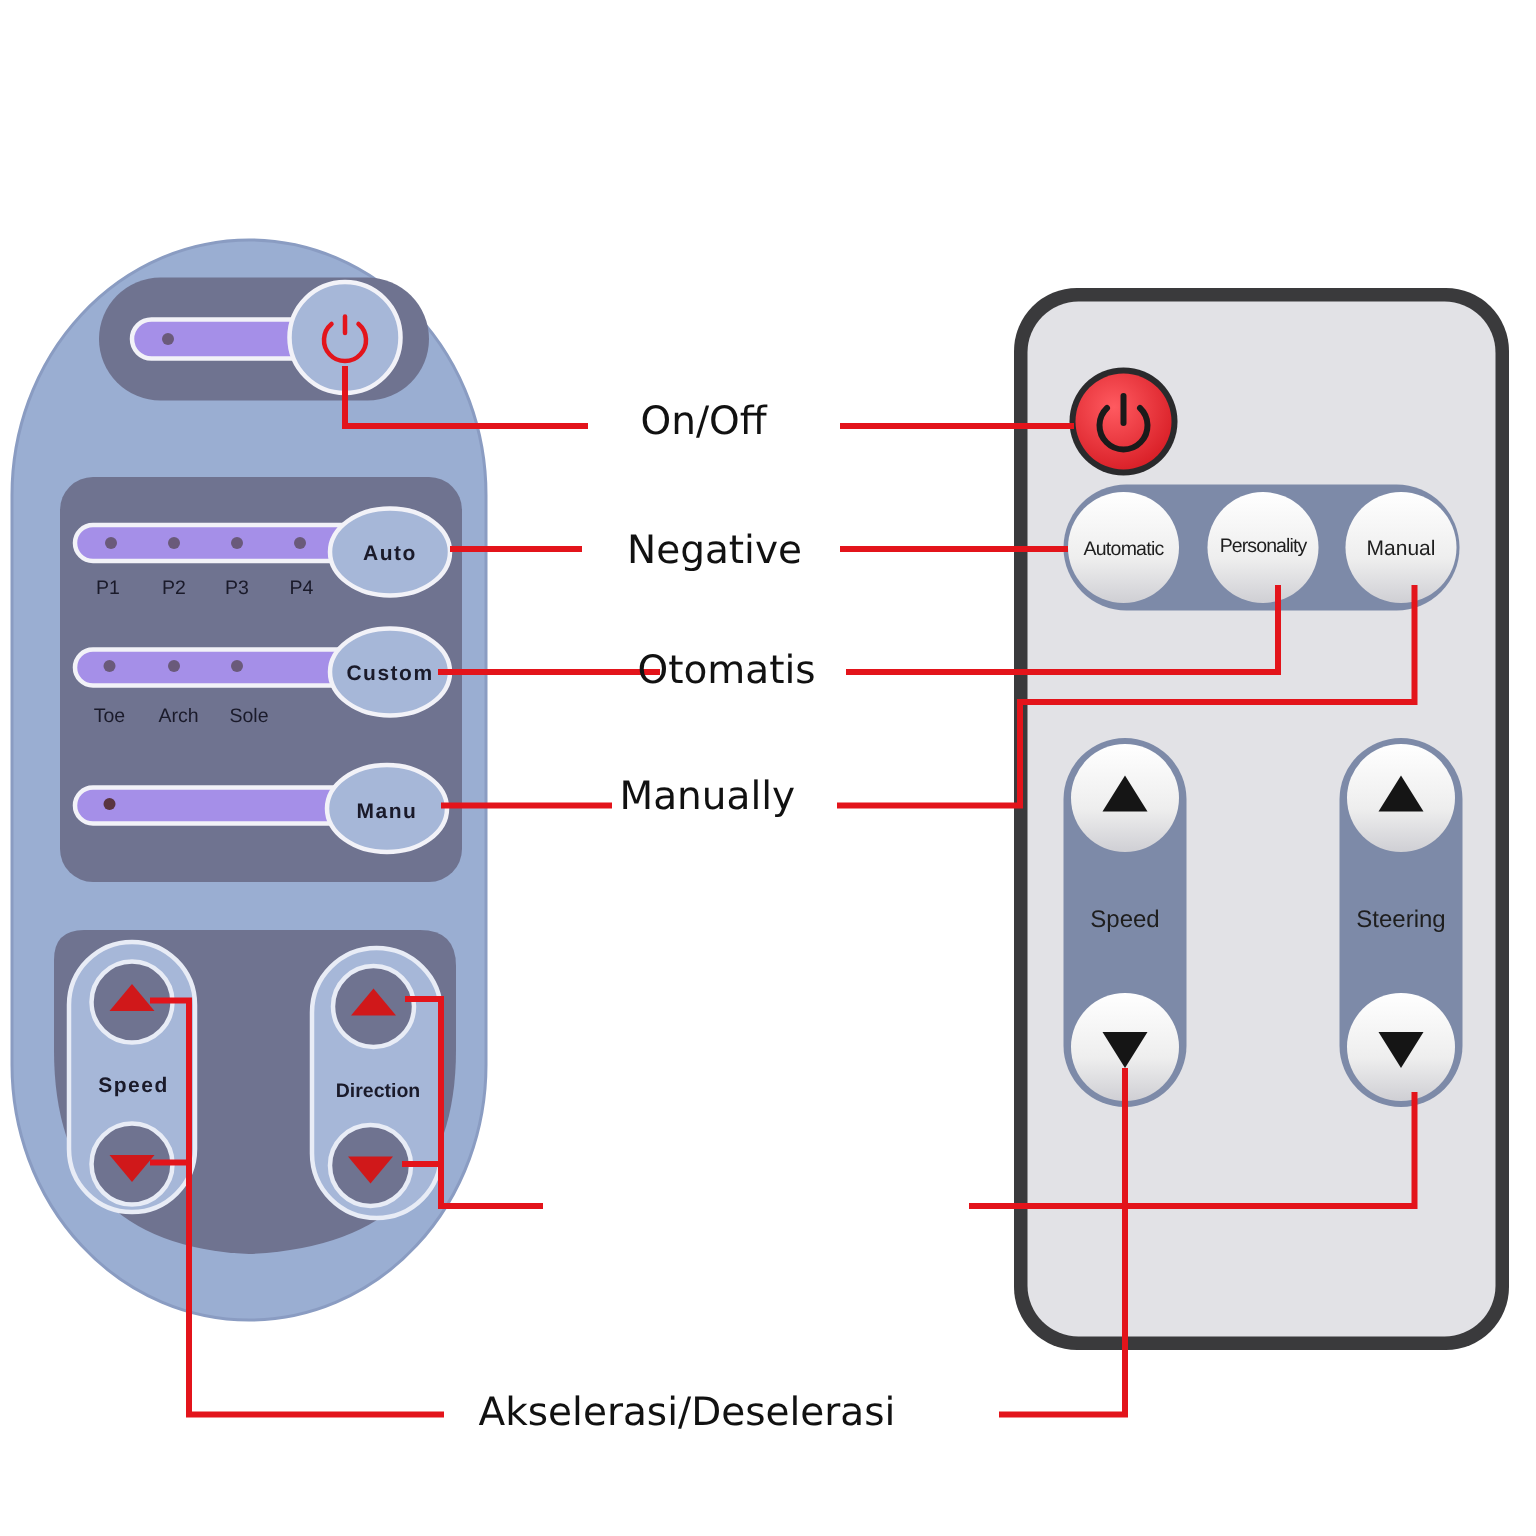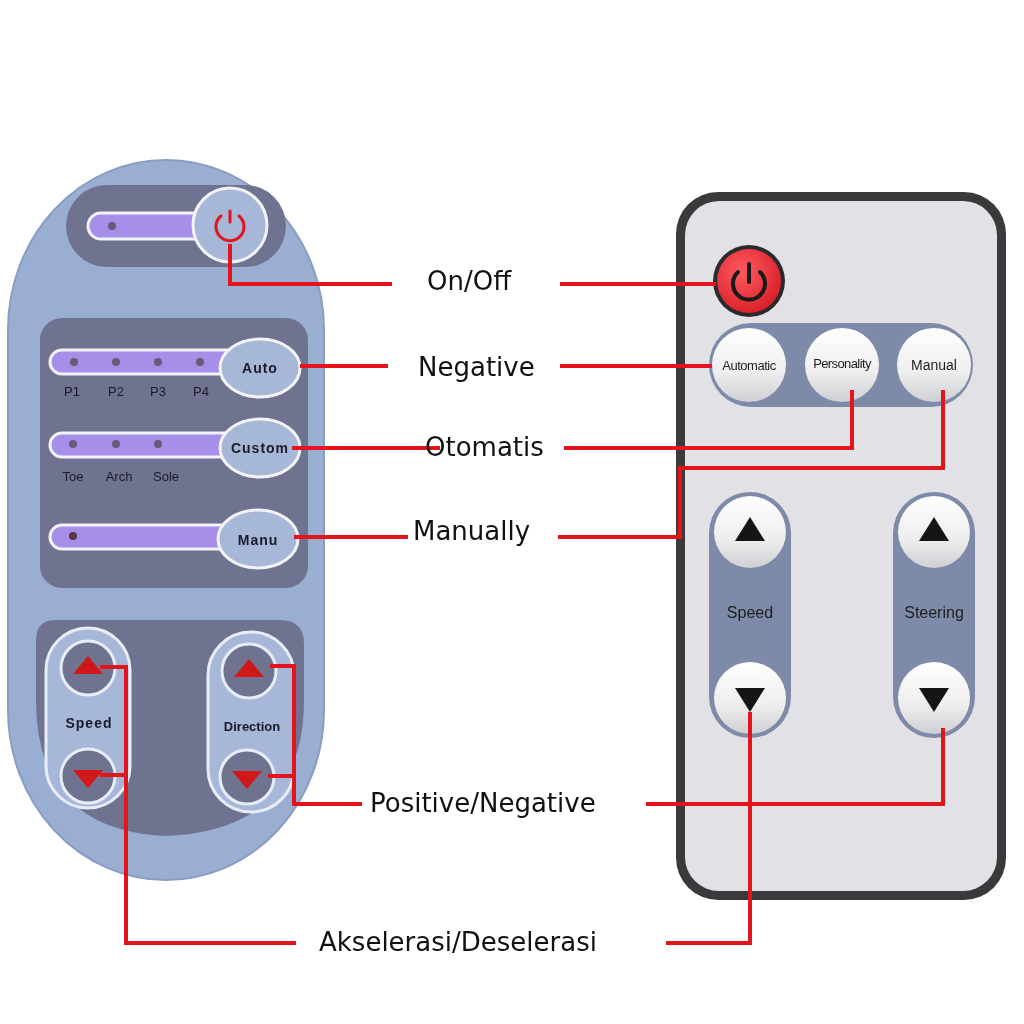--- a/index.html
+++ b/index.html
@@ -171,15 +171,14 @@
     <polyline points="100,775 126,775"></polyline>
     <polyline points="666,943 750,943 750,712"></polyline>
   </g>
 </svg>
 
   
   <div class="callout-label" style="left:427px; top:268px;">On/Off</div>
   <div class="callout-label" style="left:418px; top:354px;">Negative</div>
   <div class="callout-label" style="left:425px; top:434px;">Otomatis</div>
   <div class="callout-label" style="left:413px; top:518px;">Manually</div>
-  <div class="callout-label" style="left:370px; top:790px;">Positive/Negative</div>
   <div class="callout-label" style="left:319px; top:929px;">Akselerasi/Deselerasi</div>
 </div>
 
 </body></html>

